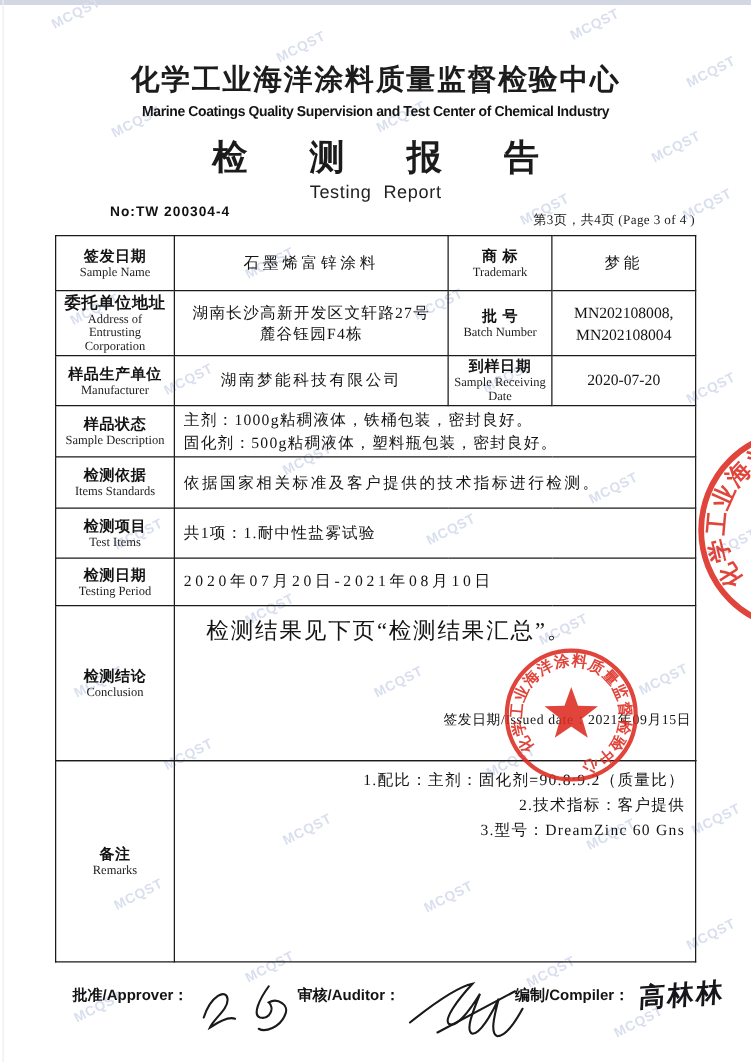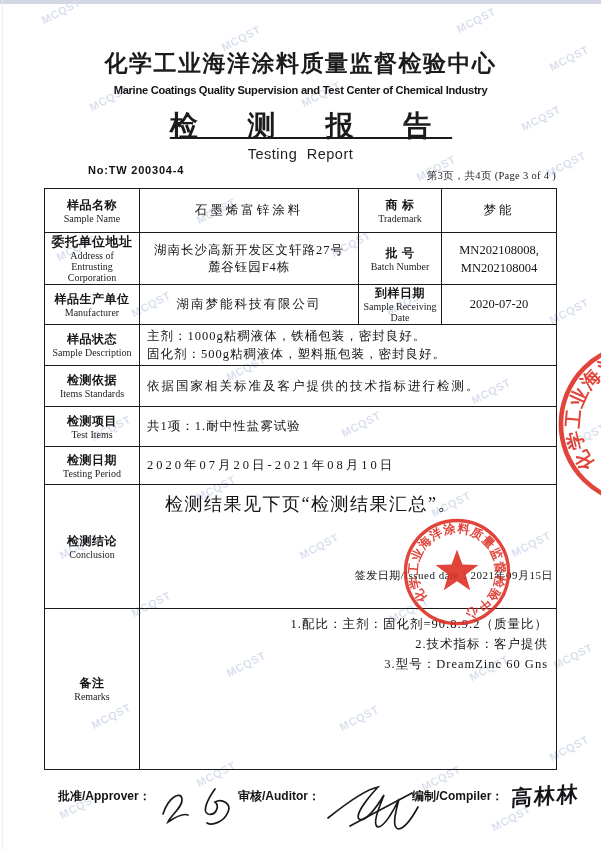--- a/index.html
+++ b/index.html
@@ -10,21 +10,21 @@
 
   
   .wm{position:absolute;font-family:"Liberation Sans",sans-serif;font-weight:700;
       font-size:11px;color:#d9dfee;transform:rotate(-27deg);letter-spacing:0.5px;
       user-select:none;pointer-events:none;white-space:nowrap;}
 
   
   .hdr{position:absolute;left:0;width:601px;text-align:center;font-family:"Liberation Sans",sans-serif;}
   .org-cn{top:48px;font-size:23px;font-weight:600;letter-spacing:1.5px;color:#1c1c1c;}
   .org-en{top:84px;font-size:11.5px;font-weight:700;letter-spacing:-0.3px;transform:scaleX(0.97);}
-  .title-cn{top:107px;font-size:28px;font-weight:600;letter-spacing:21px;text-indent:21px;color:#1b1b1b;text-decoration:underline;}
+  .title-cn{top:107px;font-size:28px;font-weight:600;letter-spacing:21px;text-indent:21px;color:#1b1b1b;}
   .title-en{top:146px;font-size:14.5px;font-weight:400;letter-spacing:0.5px;word-spacing:5px;color:#222;}
   .no-line{position:absolute;top:164px;left:88px;font-family:"Liberation Sans",sans-serif;
            font-weight:700;font-size:11px;letter-spacing:0.8px;color:#111;}
   .page-info{position:absolute;top:169px;right:45px;font-size:10.5px;letter-spacing:0.3px;color:#222;}
 
   
   table{border-collapse:collapse;table-layout:fixed;}
   .main-table{position:absolute;left:44px;top:188px;width:512px;}
   .remarks-table{position:absolute;left:44px;top:608px;width:512px;}
   td{border:1.4px solid #1b1b1b;padding:1px 2px;vertical-align:middle;overflow:hidden;}
@@ -109,21 +109,21 @@
   <table class="main-table">
     <colgroup>
         <col style="width:95px">
         <col style="width:219px">
         <col style="width:83px">
         <col style="width:115px">
       </colgroup>
     <tbody>
         <tr style="height:44px;">
       <td class="lbl">
-        <div class="lcn">样品名称</div>
+        <div class="lcn">签发日期</div>
         <div class="len">Sample Name</div>
       </td>
       <td class="val vc ls3">石墨烯富锌涂料</td>
       <td class="lbl">
         <div class="lcn">商 标</div>
         <div class="len">Trademark</div>
       </td>
       <td class="val vc ls3">梦能</td>
     </tr>
     <tr style="height:44px;">

